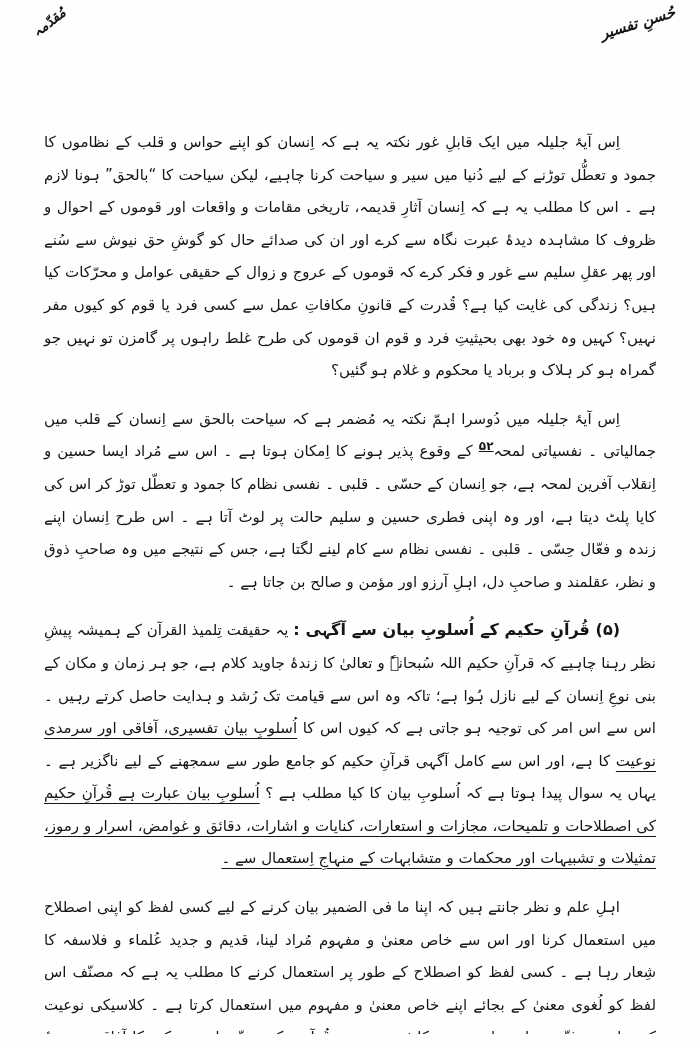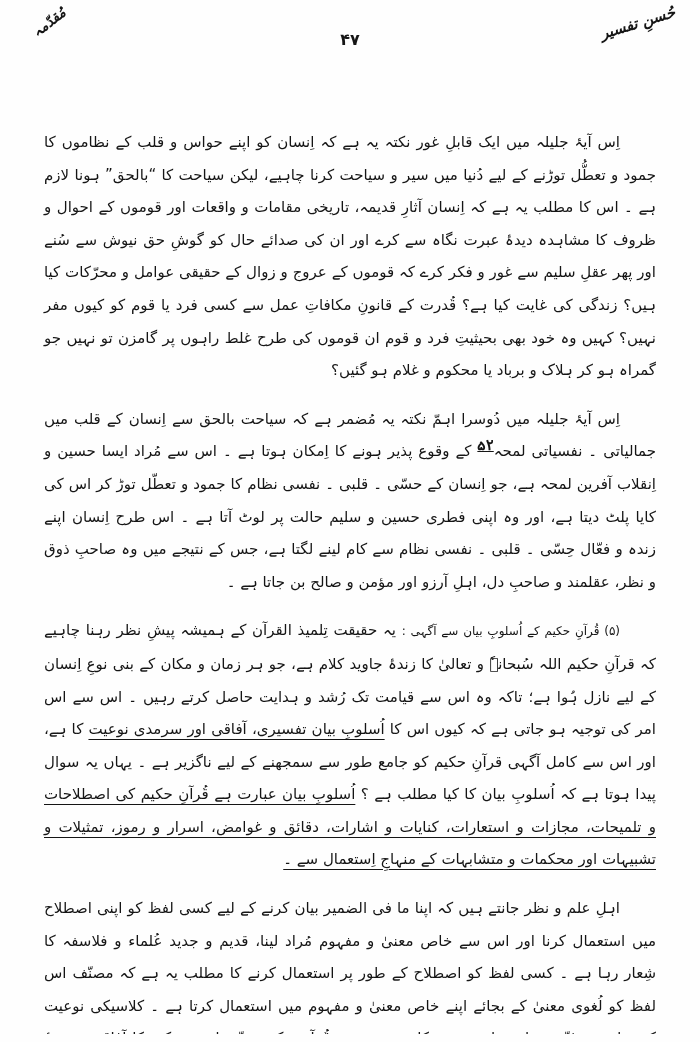--- a/index.html
+++ b/index.html
@@ -56,47 +56,45 @@
     bottom: 8px;
     direction: rtl;
     text-align: justify;
     font-size: 15px;
     line-height: 32.6px;
     overflow: hidden;
   }
   .para { margin: 16px; }
   .indent { text-indent: 36px; }
   .section-heading {
-    font-weight: normal;
-    font-size: 12px;
+    font-weight: bold;
+    font-size: 16px;
   }
   .underlined {
     text-decoration: underline;
     text-underline-offset: 5px;
     text-decoration-thickness: 1px;
   }
   .fn-sup {
     vertical-align: super;
-    font-size: 14px;
+    font-size: 12px;
     line-height: 0;
     text-decoration: underline;
     font-weight: bold;
-    font-family: Liberation Serif, serif;
   }
 </style>
 </head>
 <body>
 
 <div class="page">
 
   <div class="running-head-right">حُسنِ تفسیر</div>
 
   <div class="running-head-left">مُقدّمہ</div>
 
-  <div class="page-number">۴۷</div>
 
   <div class="body-text">
 
     <p class="para indent">
       <span>اِس آیۂ جلیلہ میں ایک قابلِ غور نکتہ یہ ہے کہ اِنسان کو اپنے حواس و قلب کے نظاموں کا جمود و تعطُّل توڑنے کے لیے دُنیا میں سیر و سیاحت کرنا چاہیے، لیکن سیاحت کا “بالحق” ہونا لازم ہے ۔ اس کا مطلب یہ ہے کہ اِنسان آثارِ قدیمہ، تاریخی مقامات و واقعات اور قوموں کے احوال و ظروف کا مشاہدہ دیدۂ عبرت نگاہ سے کرے اور ان کی صدائے حال کو گوشِ حق نیوش سے سُنے اور پھر عقلِ سلیم سے غور و فکر کرے کہ قوموں کے عروج و زوال کے حقیقی عوامل و محرّکات کیا ہیں؟ زندگی کی غایت کیا ہے؟ قُدرت کے قانونِ مکافاتِ عمل سے کسی فرد یا قوم کو کیوں مفر نہیں؟ کہیں وہ خود بھی بحیثیتِ فرد و قوم ان قوموں کی طرح غلط راہوں پر گامزن تو نہیں جو گمراہ ہو کر ہلاک و برباد یا محکوم و غلام ہو گئیں؟</span>
     </p>
 
     <p class="para indent">
       <span>اِس آیۂ جلیلہ میں دُوسرا اہمّ نکتہ یہ مُضمر ہے کہ سیاحت بالحق سے اِنسان کے قلب میں جمالیاتی ۔ نفسیاتی لمحہ</span><span class="fn-sup">۵۲</span><span> کے وقوع پذیر ہونے کا اِمکان ہوتا ہے ۔ اس سے مُراد ایسا حسین و اِنقلاب آفرین لمحہ ہے، جو اِنسان کے حسّی ۔ قلبی ۔ نفسی نظام کا جمود و تعطّل توڑ کر اس کی کایا پلٹ دیتا ہے، اور وہ اپنی فطری حسین و سلیم حالت پر لوٹ آتا ہے ۔ اس طرح اِنسان اپنے زندہ و فعّال حِسّی ۔ قلبی ۔ نفسی نظام سے کام لینے لگتا ہے، جس کے نتیجے میں وہ صاحبِ ذوق و نظر، عقلمند و صاحبِ دل، اہلِ آرزو اور مؤمن و صالح بن جاتا ہے ۔</span>
     </p>

